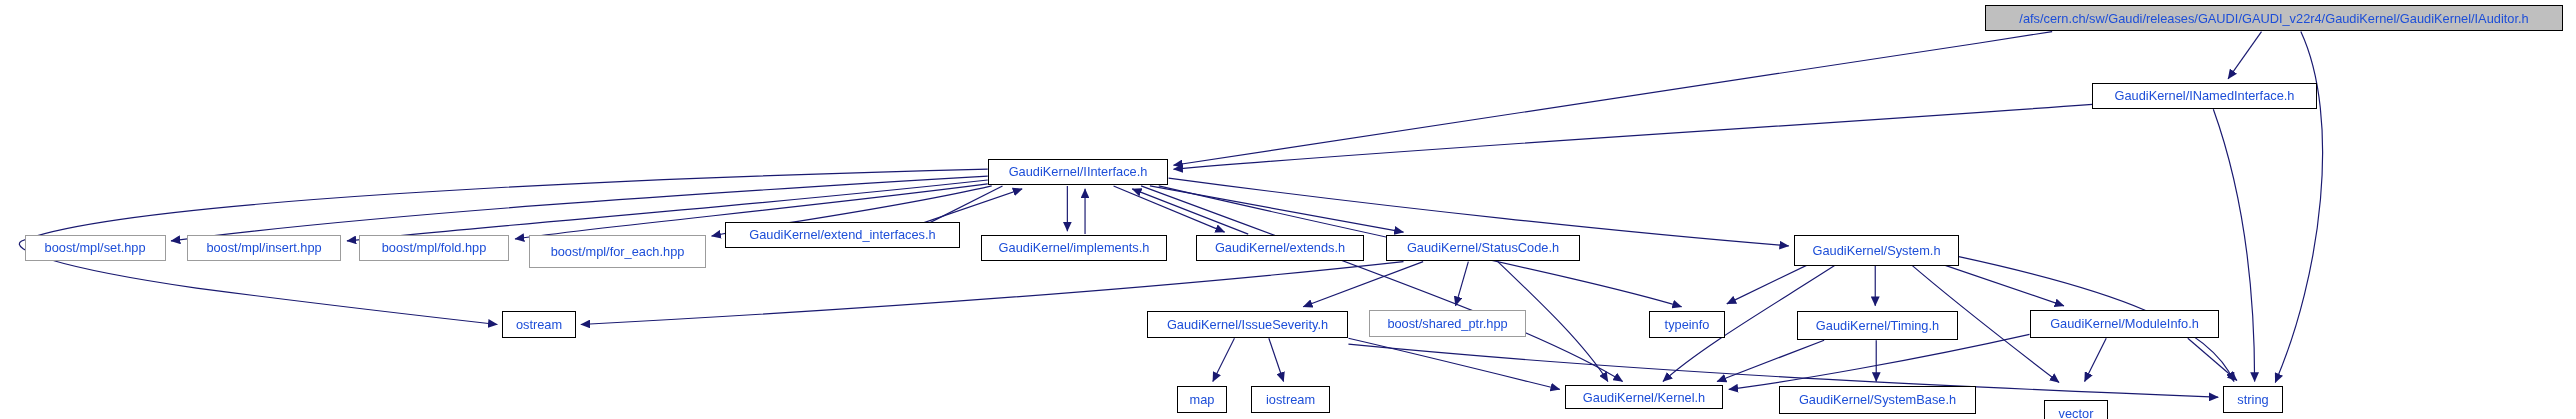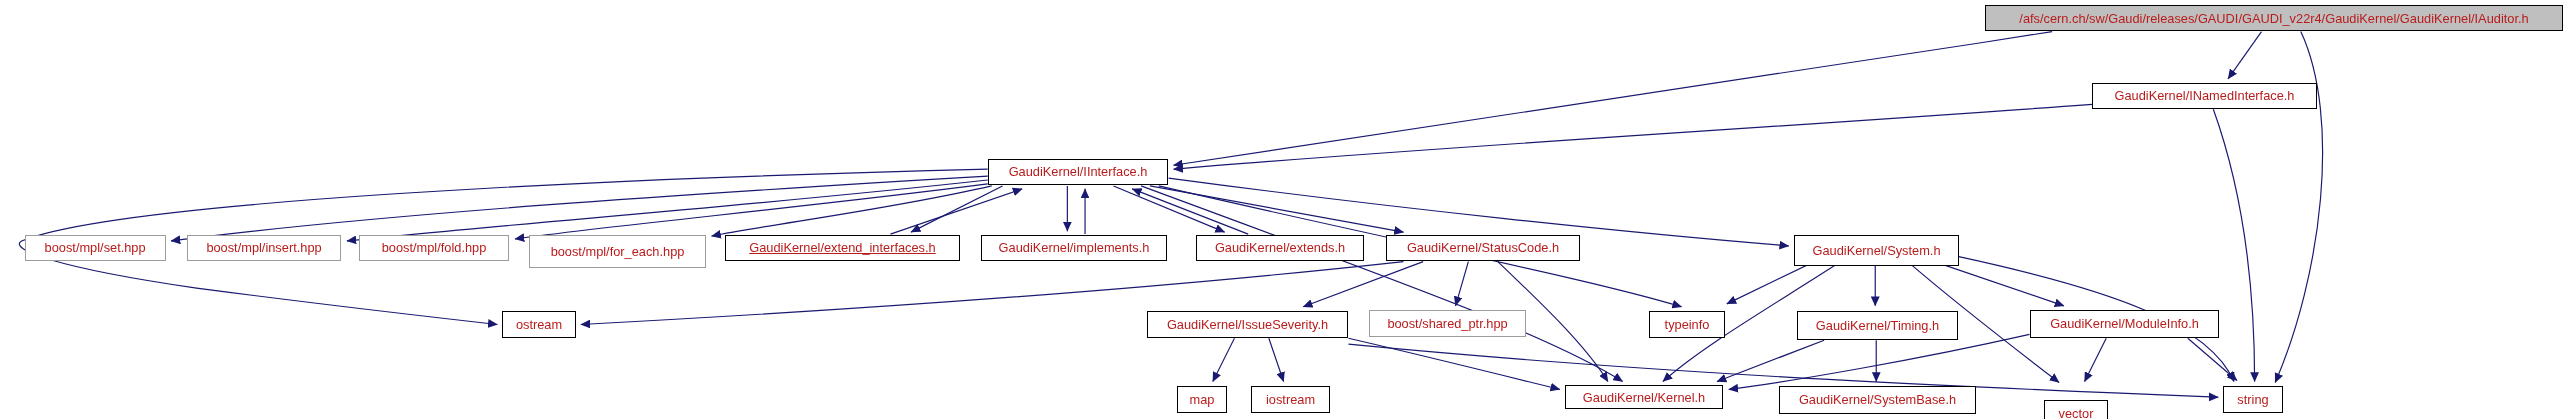--- a/index.html
+++ b/index.html
@@ -10,21 +10,21 @@
     font-family:"Liberation Sans", sans-serif;
     overflow:hidden;
   }
   #edges{position:absolute;left:0;top:0;width:2576px;height:420px;}
   .node{
     position:absolute;
     box-sizing:border-box;
     background:#ffffff;
     border:1px solid #000000;
     display:flex;align-items:center;justify-content:center;
-    font-size:12.8px;color:#b91c1c;
+    font-size:12.8px;color:#1d4ed8;
     white-space:nowrap;
     z-index:2;
     padding:0 22px;
   }
   .node.root{background:#bfbfbf;border-color:#000000;}
   .node.ext{border-color:#9c9c9c;}
 </style>
 </head>
 <body>
 
@@ -97,21 +97,21 @@
   <div class="node" style="left:2092px;top:83px;width:225px;height:25.6px;">GaudiKernel/INamedInterface.h</div>
 
   <div class="node ext" style="left:24.6px;top:235px;width:141px;height:25.6px;">boost/mpl/set.hpp</div>
 
   <div class="node ext" style="left:187px;top:235px;width:154px;height:25.6px;">boost/mpl/insert.hpp</div>
 
   <div class="node ext" style="left:359px;top:235px;width:150px;height:25.6px;">boost/mpl/fold.hpp</div>
 
   <div class="node ext" style="left:529px;top:235px;width:177px;height:33px;">boost/mpl/for_each.hpp</div>
 
-  <div class="node" style="left:725px;top:235px;width:235px;height:25.6px;text-decoration:underline;">GaudiKernel/extend_interfaces.h</div>
+  <div class="node" style="left:725px;top:222px;width:235px;height:25.6px;">GaudiKernel/extend_interfaces.h</div>
 
   <div class="node" style="left:981px;top:235px;width:186px;height:25.6px;">GaudiKernel/implements.h</div>
 
   <div class="node" style="left:1196px;top:235px;width:168px;height:25.6px;">GaudiKernel/extends.h</div>
 
   <div class="node" style="left:1386px;top:235px;width:194px;height:25.6px;">GaudiKernel/StatusCode.h</div>
 
   <div class="node" style="left:1794px;top:235px;width:165px;height:31px;">GaudiKernel/System.h</div>
 
   <div class="node" style="left:502px;top:311px;width:74px;height:26.5px;">ostream</div>

